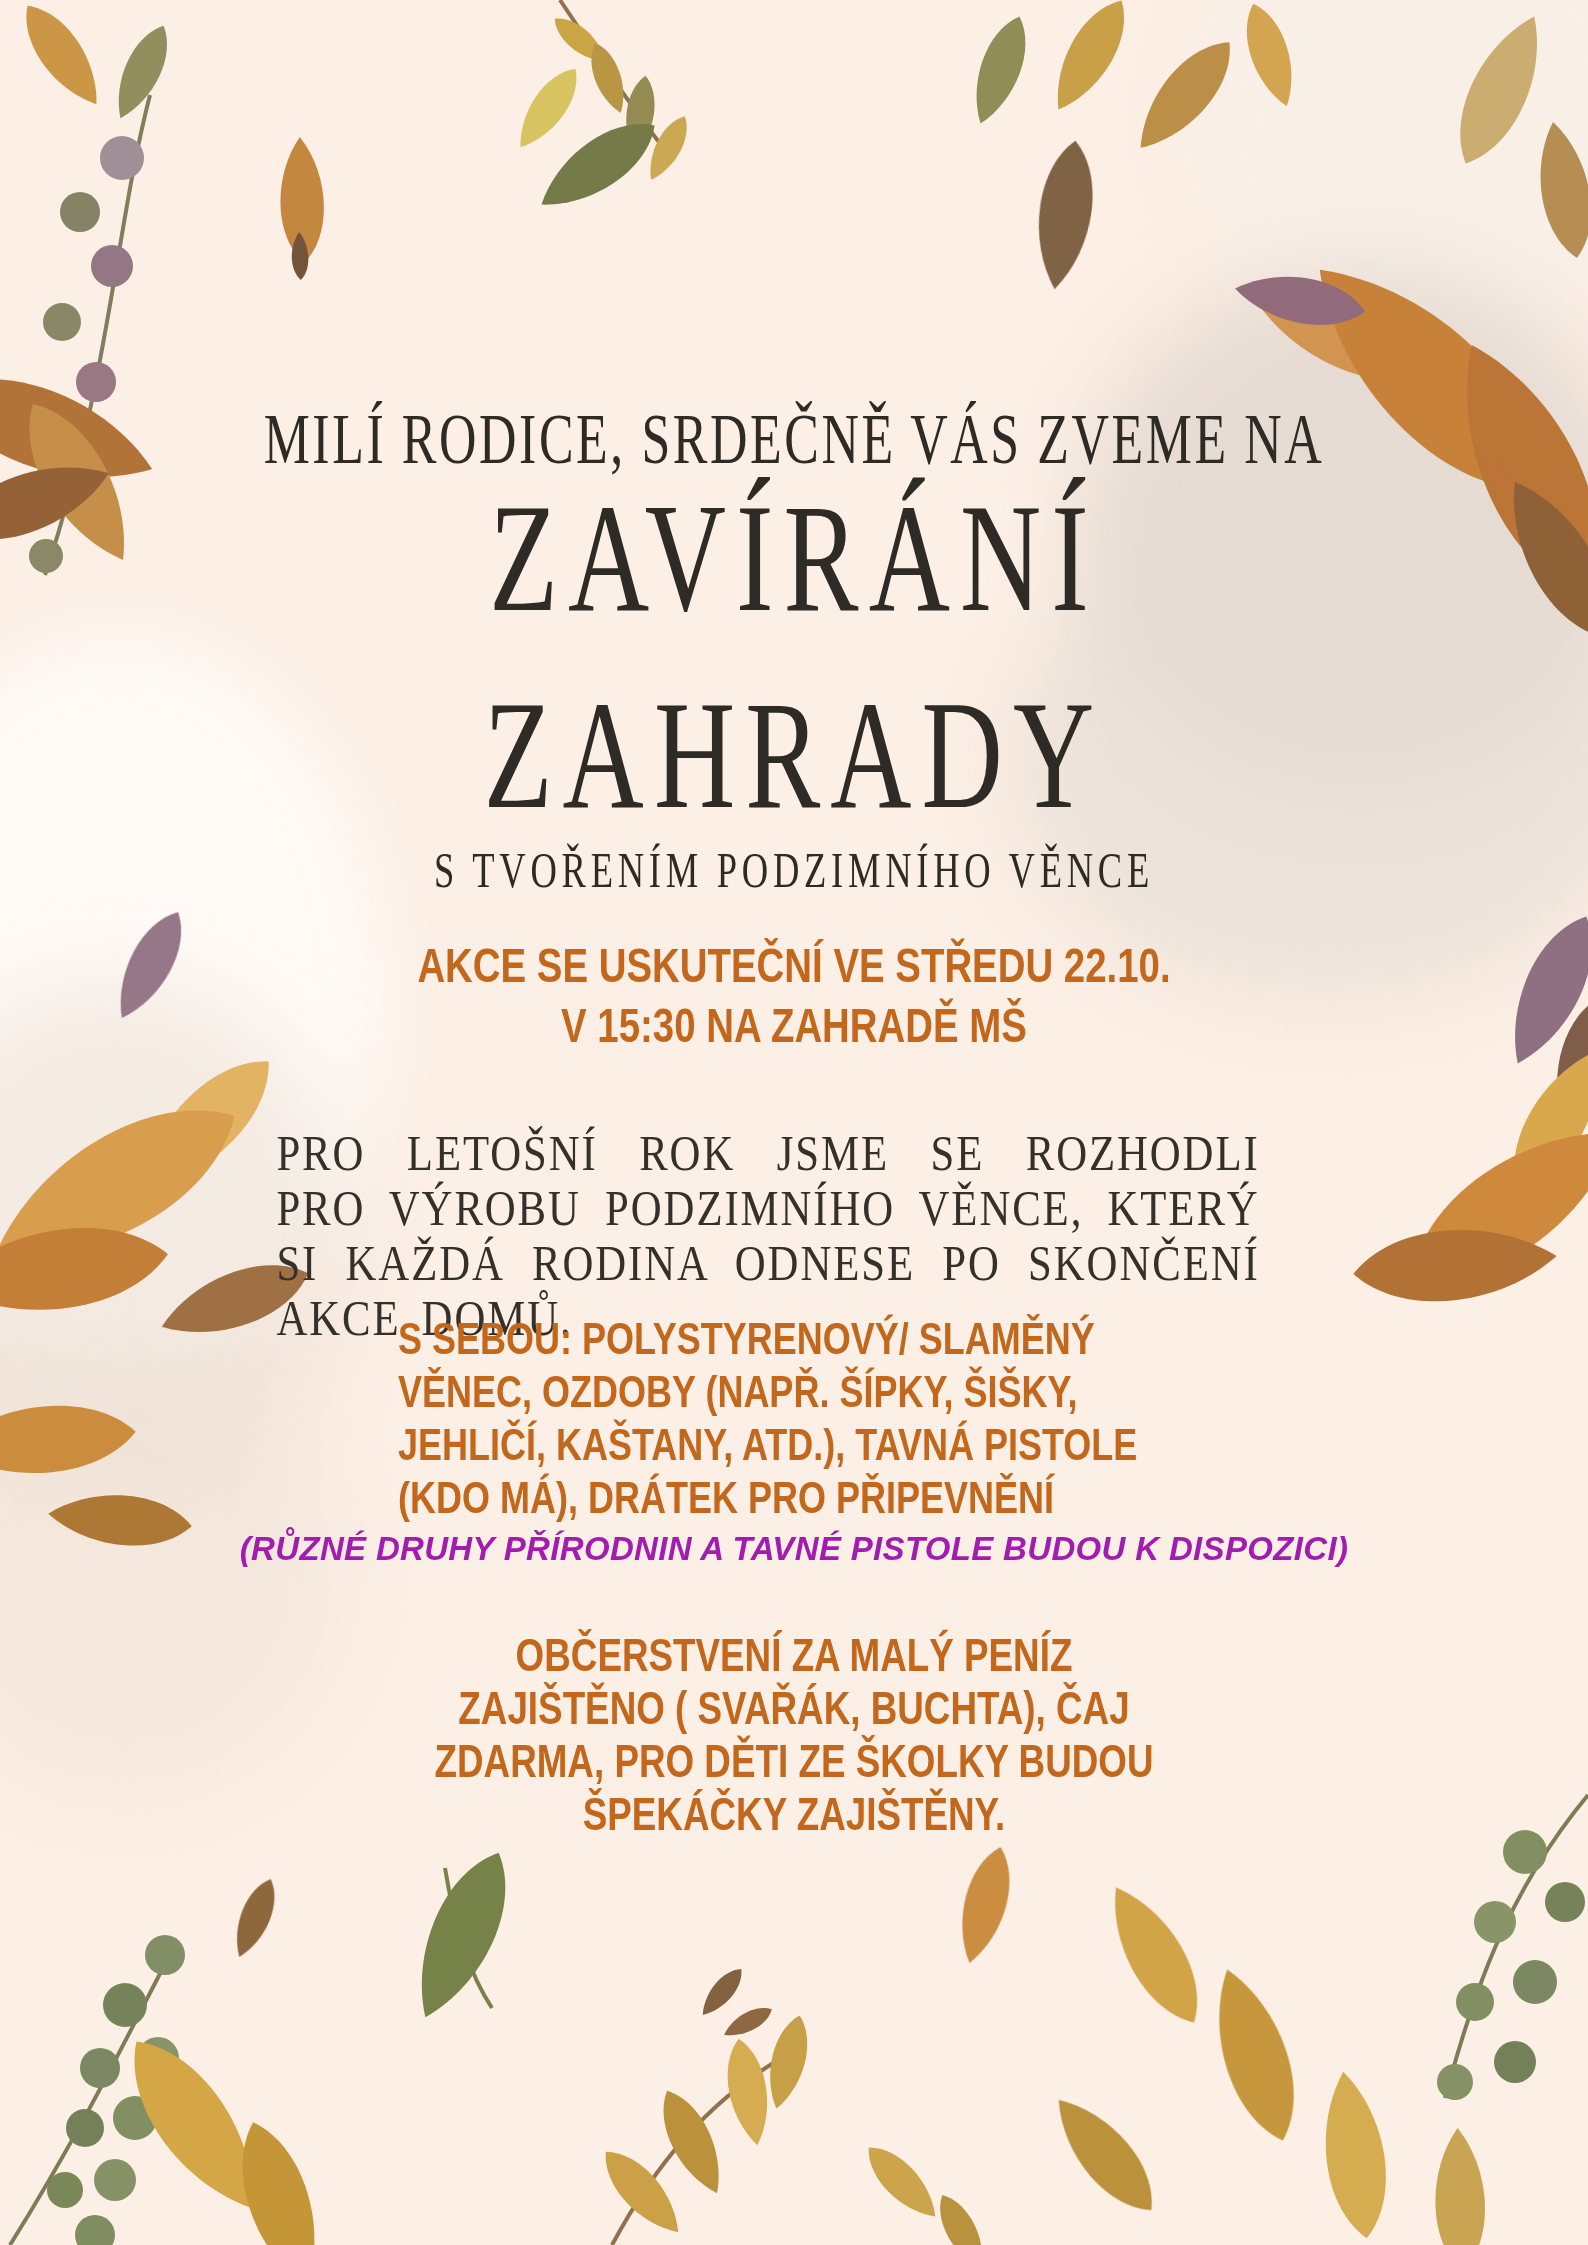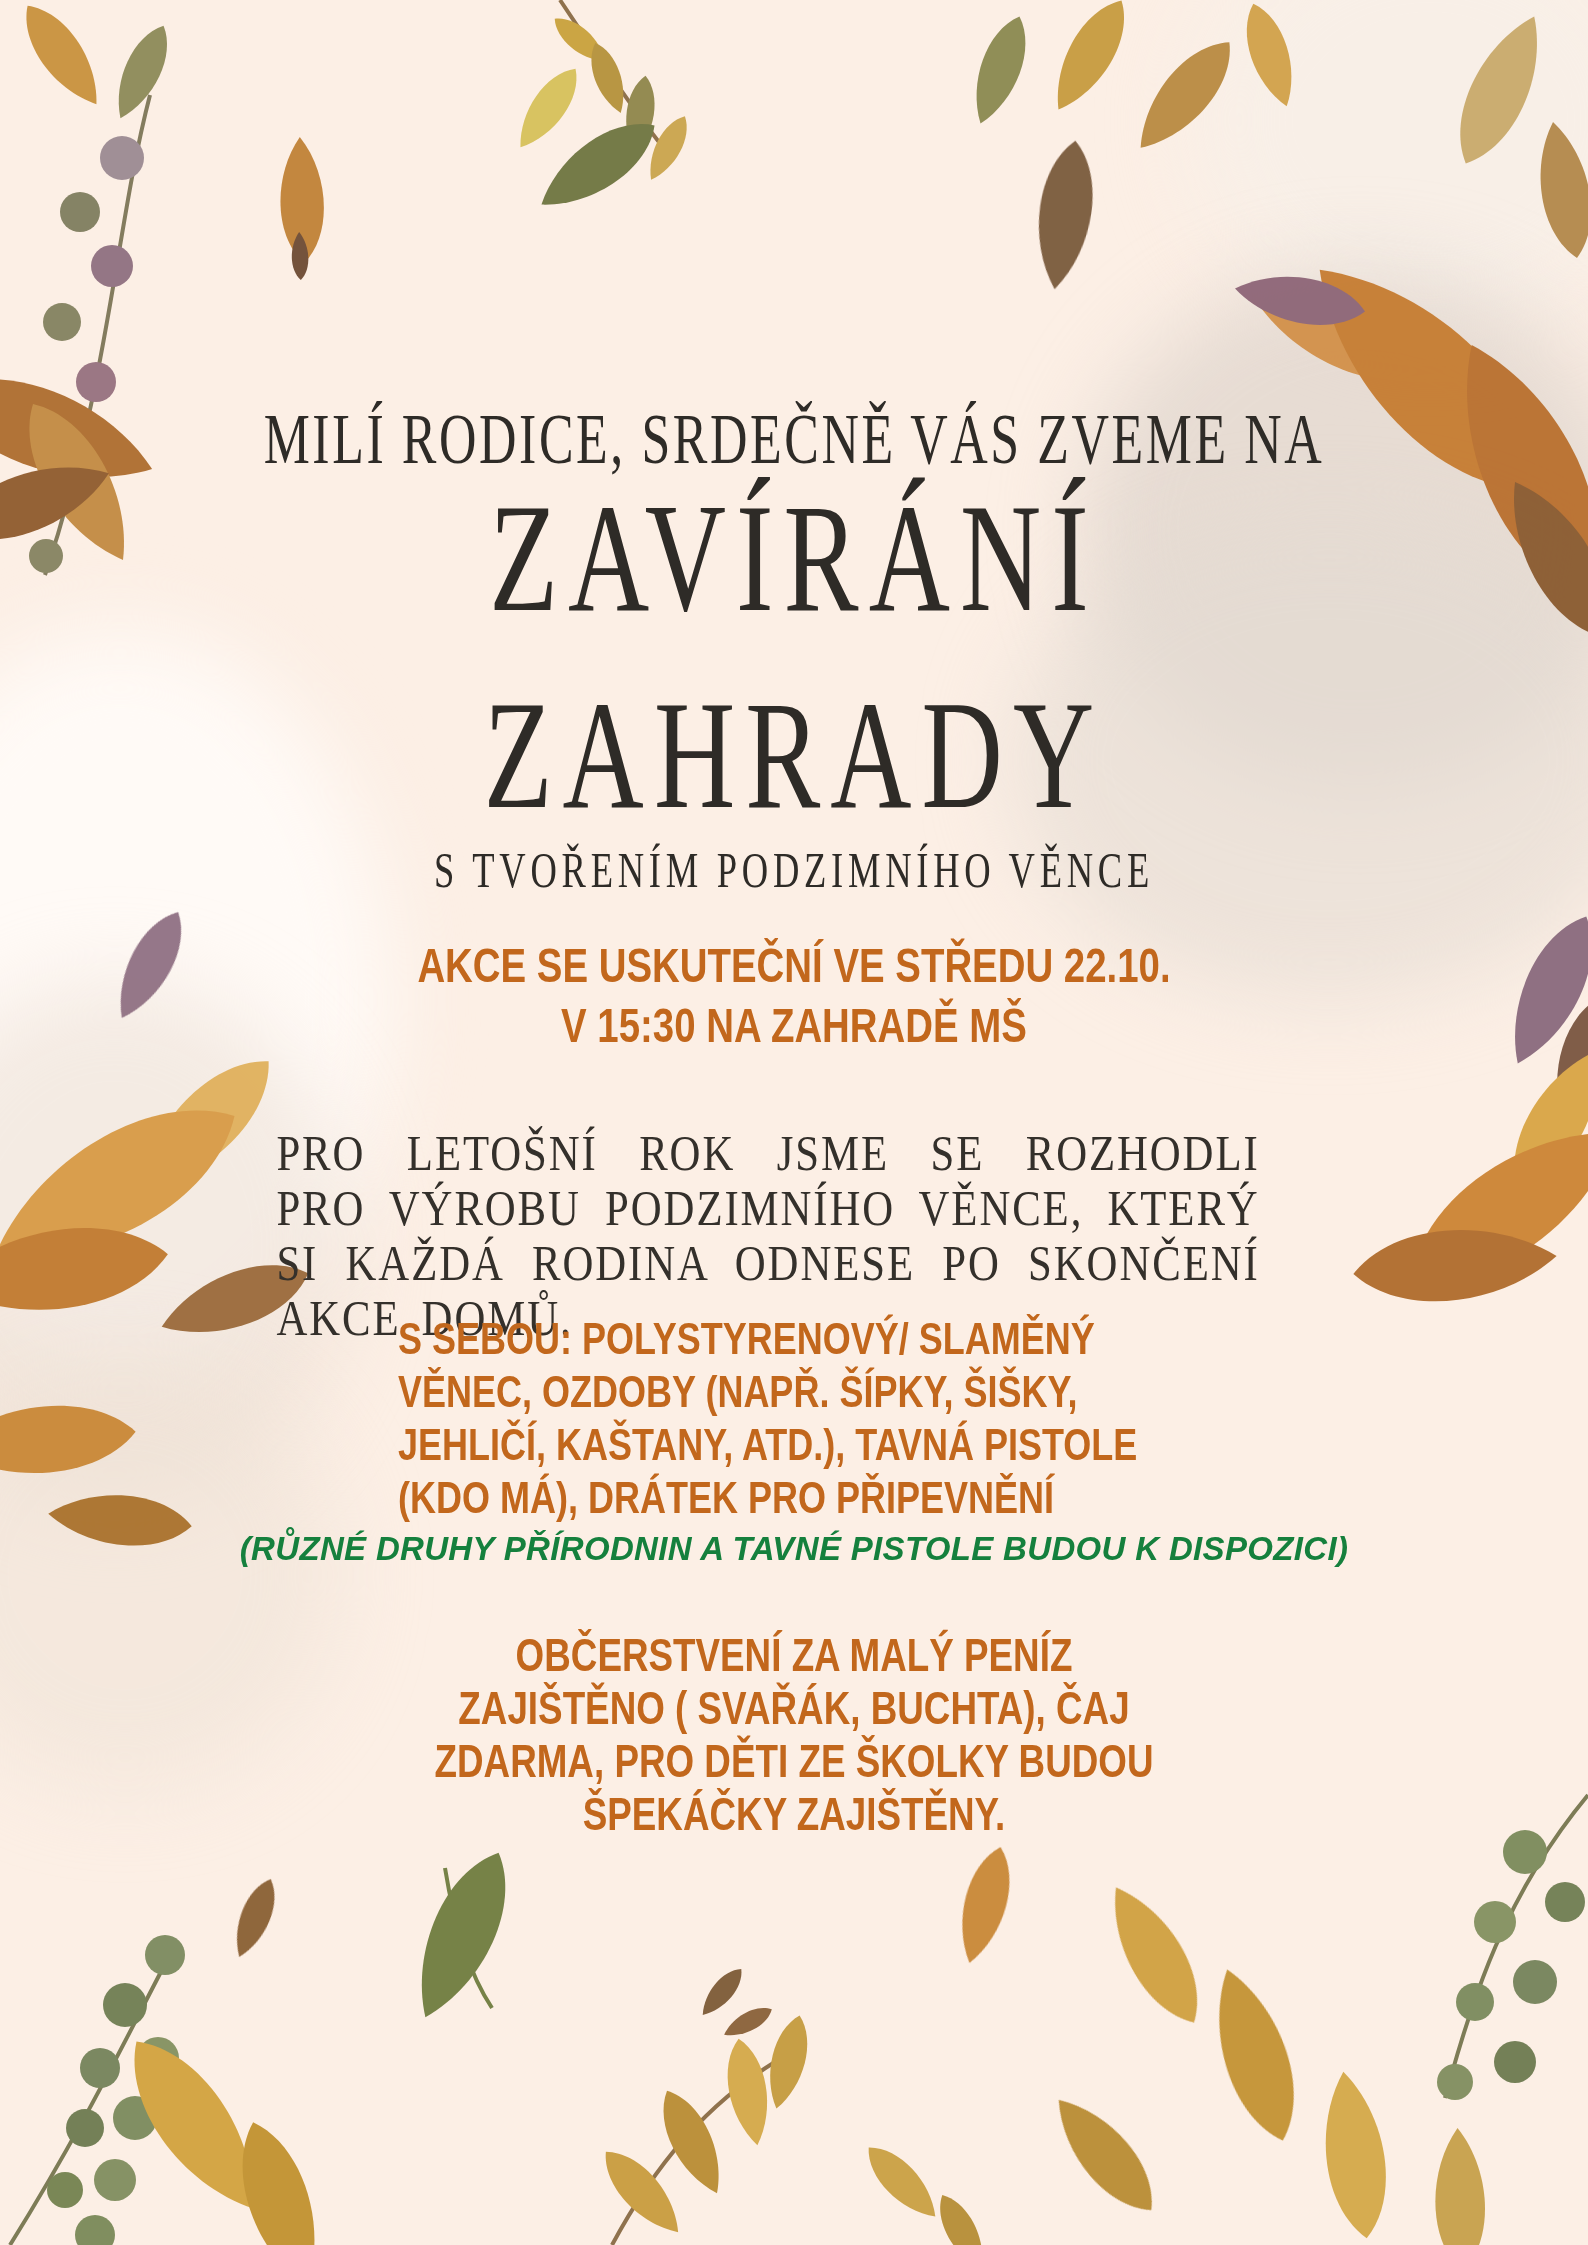--- a/index.html
+++ b/index.html
@@ -41,21 +41,21 @@
     text-align:justify; transform:scaleX(.855); transform-origin:50% 0;
     color:#34302b;
   }
   .bring {
     position:absolute; top:1312px; left:398px;
     font-size:45px; line-height:53px; text-align:left; white-space:nowrap;
     transform:scaleX(.80); transform-origin:0 0;
   }
   .note {
     top:1530px; font-size:33px; font-style:italic; font-weight:bold;
-    font-family:"Liberation Sans", sans-serif; color:#15803d; letter-spacing:.01em;
+    font-family:"Liberation Sans", sans-serif; color:#a21caf; letter-spacing:.01em;
   }
   .refresh { top:1629px; font-size:46px; line-height:53px; }
 </style>
 </head>
 <body>
 
 <div class="poster">
 
   <div class="wash w6"></div>
   <div class="wash w1"></div>

